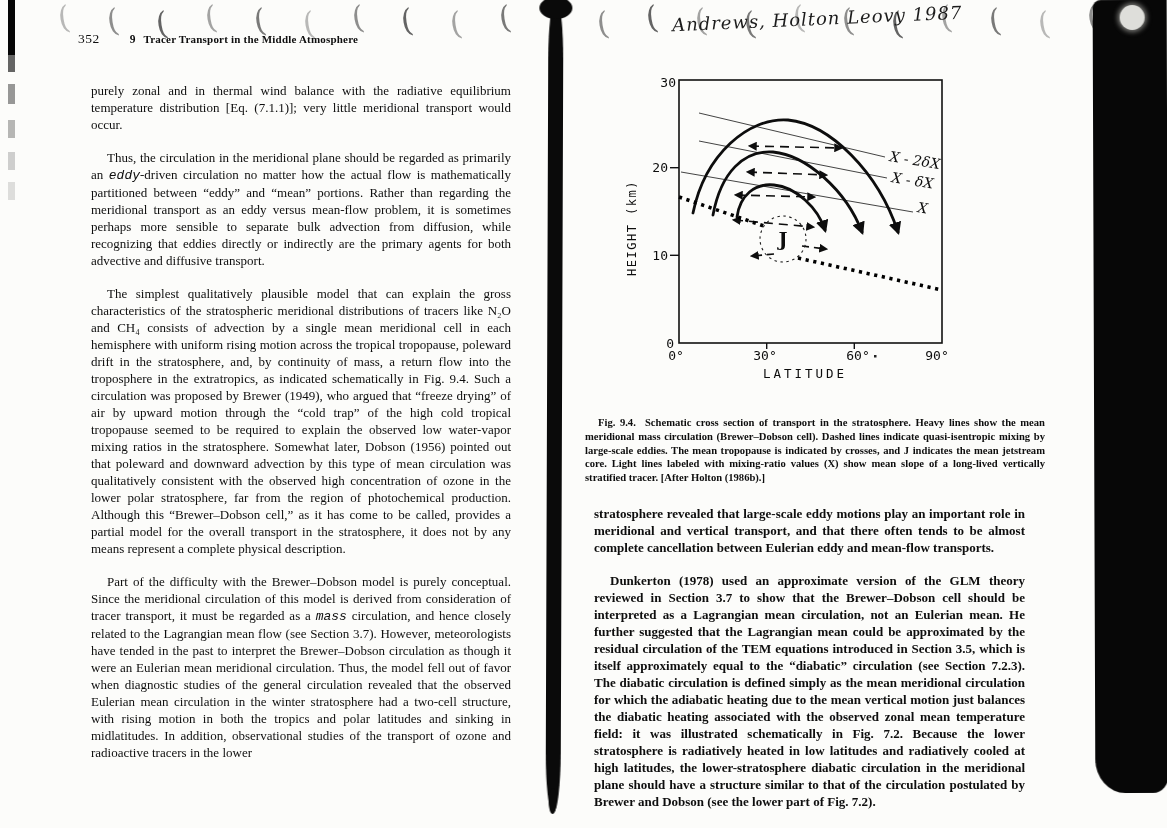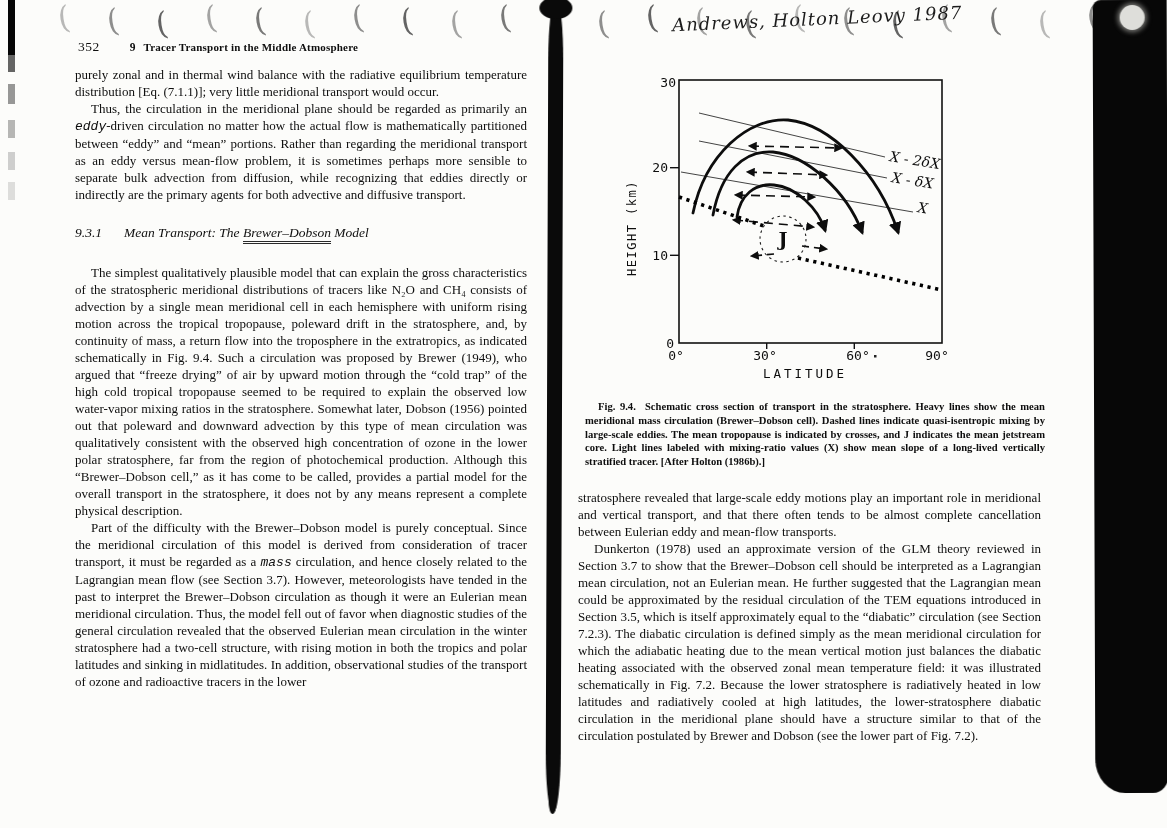--- a/index.html
+++ b/index.html
@@ -43,58 +43,55 @@
     position:absolute;left:27px;top:5px;width:25px;height:25px;border-radius:50%;
     background:#dededa;box-shadow:0 0 5px 2px rgba(215,215,210,.55);
   }
   
   .page-head{position:absolute;display:flex;align-items:baseline;z-index:3;}
   .folio{font-size:13.5px;letter-spacing:.5px;}
   .running-head{font-weight:bold;font-size:11px;letter-spacing:.2px;font-family:Liberation Serif, serif;}
   .running-num{font-weight:bold;font-size:11.5px;}
   .body-col{position:absolute;z-index:3;font-size:13px;line-height:17px;
     text-align:justify;}
-  .para{margin:0;}
+  .para{margin:16px;}
   .indent{text-indent:16px;}
   .ital{font-style:italic;font-family:Liberation Mono, monospace;}
   .section-heading{margin:21px 0 23px;font-style:italic;font-size:13.5px;}
   .section-heading .num{margin-right:22px;}
   .dbl-underline{border-bottom:3px double #2a2a2a;padding-bottom:1px;}
   .handwriting{
     position:absolute;left:672px;top:8px;z-index:3;
     font-family:"DejaVu Serif",cursive;font-style:italic;font-size:18px;
     color:#1c1c1c;transform:rotate(-2.5deg);letter-spacing:1px;white-space:nowrap;
   }
   .figure-wrap{position:absolute;left:606px;top:60px;width:366px;height:332px;z-index:3;}
   .fig-caption{
-    position:absolute;left:585px;top:400px;width:460px;z-index:3;
+    position:absolute;left:585px;top:416px;width:460px;z-index:3;
     font-size:10.6px;line-height:13.8px;font-weight:bold;text-align:justify;
     text-indent:13px;
   }
   .fig-caption .cap-label{font-weight:bold;}
   svg text{font-family:"DejaVu Sans Mono",monospace;fill:#0d0d0d;}
   svg .iso-label{font-family:"DejaVu Serif",serif;font-style:italic;font-size:14px;}
   svg .jet-label{font-family:"DejaVu Serif",serif;font-weight:bold;font-size:19px;}
 </style>
 </head>
 <body>
 
 <div class="canvas">
 
-  <div class="page-head" style="left:78px;top:37px;gap:30px;">
+  <div class="page-head" style="left:78px;top:29px;gap:30px;">
     <span class="folio">352</span>
     <span><span class="running-num">9</span>&nbsp;&nbsp;<span class="running-head">Tracer Transport in the Middle Atmosphere</span></span>
   </div>
 
   <div class="body-col" style="left:75px;top:66px;width:452px;">
     <p class="para">purely zonal and in thermal wind balance with the radiative equilibrium temperature distribution [Eq. (7.1.1)]; very little meridional transport would occur.</p>
     <p class="para indent"><span>Thus, the circulation in the meridional plane should be regarded as primarily an </span><span class="ital">eddy</span><span>-driven circulation no matter how the actual flow is mathematically partitioned between “eddy” and “mean” portions. Rather than regarding the meridional transport as an eddy versus mean-flow problem, it is sometimes perhaps more sensible to separate bulk advection from diffusion, while recognizing that eddies directly or indirectly are the primary agents for both advective and diffusive transport.</span></p>
-    <div class="section-heading">
-      <span class="num">9.3.1</span><span>Mean Transport: The </span><span class="dbl-underline">Brewer–Dobson</span><span> Model</span>
-    </div>
     <p class="para indent">The simplest qualitatively plausible model that can explain the gross characteristics of the stratospheric meridional distributions of tracers like N₂O and CH₄ consists of advection by a single mean meridional cell in each hemisphere with uniform rising motion across the tropical tropopause, poleward drift in the stratosphere, and, by continuity of mass, a return flow into the troposphere in the extratropics, as indicated schematically in Fig. 9.4. Such a circulation was proposed by Brewer (1949), who argued that “freeze drying” of air by upward motion through the “cold trap” of the high cold tropical tropopause seemed to be required to explain the observed low water-vapor mixing ratios in the stratosphere. Somewhat later, Dobson (1956) pointed out that poleward and downward advection by this type of mean circulation was qualitatively consistent with the observed high concentration of ozone in the lower polar stratosphere, far from the region of photochemical production. Although this “Brewer–Dobson cell,” as it has come to be called, provides a partial model for the overall transport in the stratosphere, it does not by any means represent a complete physical description.</p>
     <p class="para indent"><span>Part of the difficulty with the Brewer–Dobson model is purely conceptual. Since the meridional circulation of this model is derived from consideration of tracer transport, it must be regarded as a </span><span class="ital">mass</span><span> circulation, and hence closely related to the Lagrangian mean flow (see Section 3.7). However, meteorologists have tended in the past to interpret the Brewer–Dobson circulation as though it were an Eulerian mean meridional circulation. Thus, the model fell out of favor when diagnostic studies of the general circulation revealed that the observed Eulerian mean circulation in the winter stratosphere had a two-cell structure, with rising motion in both the tropics and polar latitudes and sinking in midlatitudes. In addition, observational studies of the transport of ozone and radioactive tracers in the lower</span></p>
   </div>
 
   <div class="handwriting">Andrews, Holton Leovy 1987</div>
 
 
   <div class="figure-wrap">
     <svg viewBox="0 0 366 332" width="366" height="332">
       <defs>
@@ -152,21 +149,21 @@
 
       <rect x="268" y="295" width="2.5" height="2.5" fill="#222"></rect>
     </svg>
   </div>
 
   <div class="fig-caption">
     <span class="cap-label">Fig. 9.4.</span>&nbsp;
     <span>Schematic cross section of transport in the stratosphere. Heavy lines show the mean meridional mass circulation (Brewer–Dobson cell). Dashed lines indicate quasi-isentropic mixing by large-scale eddies. The mean tropopause is indicated by crosses, and J indicates the mean jetstream core. Light lines labeled with mixing-ratio values (X) show mean slope of a long-lived vertically stratified tracer. [After Holton (1986b).]</span>
   </div>
 
-  <div class="body-col" style="left:578px;top:489px;width:463px;">
+  <div class="body-col" style="left:578px;top:489px;width:463px;font-weight:bold;">
     <p class="para">stratosphere revealed that large-scale eddy motions play an important role in meridional and vertical transport, and that there often tends to be almost complete cancellation between Eulerian eddy and mean-flow transports.</p>
     <p class="para indent">Dunkerton (1978) used an approximate version of the GLM theory reviewed in Section 3.7 to show that the Brewer–Dobson cell should be interpreted as a Lagrangian mean circulation, not an Eulerian mean. He further suggested that the Lagrangian mean could be approximated by the residual circulation of the TEM equations introduced in Section 3.5, which is itself approximately equal to the “diabatic” circulation (see Section 7.2.3). The diabatic circulation is defined simply as the mean meridional circulation for which the adiabatic heating due to the mean vertical motion just balances the diabatic heating associated with the observed zonal mean temperature field: it was illustrated schematically in Fig. 7.2. Because the lower stratosphere is radiatively heated in low latitudes and radiatively cooled at high latitudes, the lower-stratosphere diabatic circulation in the meridional plane should have a structure similar to that of the circulation postulated by Brewer and Dobson (see the lower part of Fig. 7.2).</p>
   </div>
 
   <div class="binding-marks" id="binding-marks">
       <span style="left: 58px; top: 3px; opacity: 0.35;">(</span>
       <span style="left: 107px; top: 6px; opacity: 0.57;">(</span>
       <span style="left: 156px; top: 9px; opacity: 0.79;">(</span>
       <span style="left: 205px; top: 3px; opacity: 0.46;">(</span>
       <span style="left: 254px; top: 6px; opacity: 0.68;">(</span>

